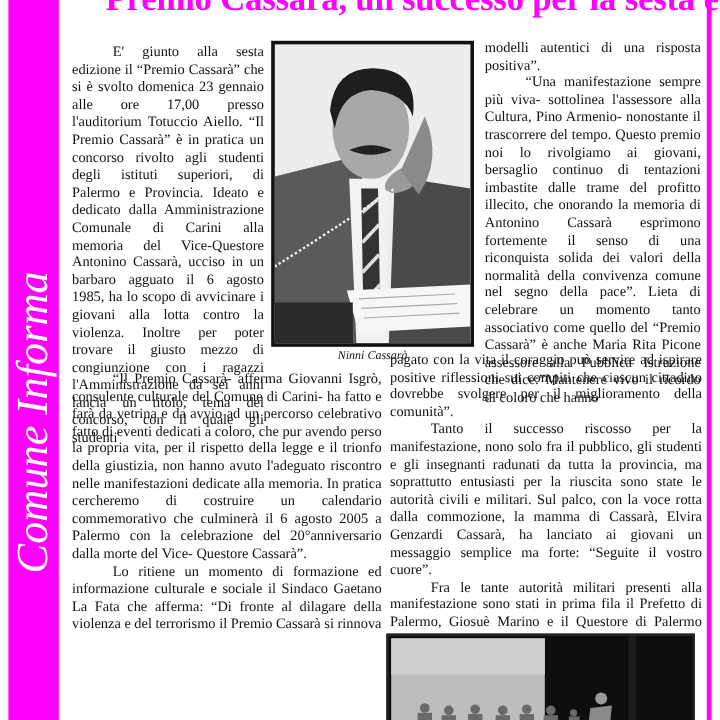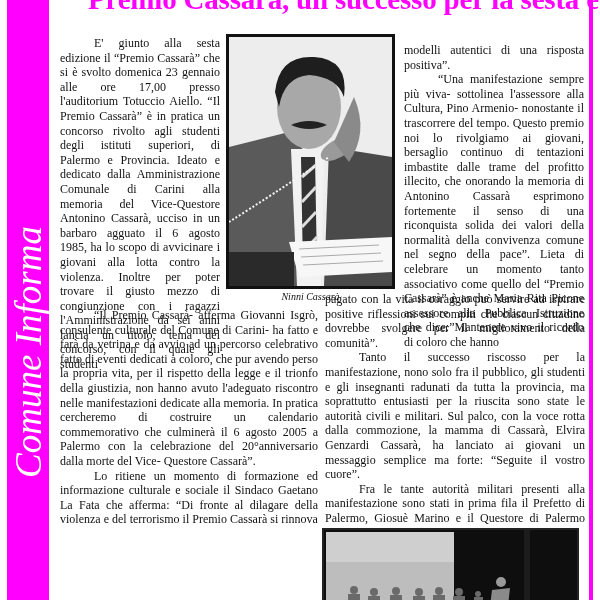--- a/index.html
+++ b/index.html
@@ -9,21 +9,21 @@
   .sidebar-text { position:absolute; left:50%; top:352px; transform:translate(-50%,-50%) rotate(-90deg);
          white-space:nowrap; color:#ffffff; font-style:italic; font-size:37px; font-family:"Liberation Serif",serif; }
   .right-rule { position:absolute; left:589px; top:0; width:4px; height:600px; background:#ff00ff; }
   .title { position:absolute; left:88px; top:-17px; width:500px; white-space:nowrap;
          color:#ff00ff; font-weight:bold; font-size:29px; font-family:"Liberation Serif",serif; letter-spacing:-0.2px; }
   .col { position:absolute; font-size:12px; line-height:14.6px; text-align:justify; }
   .col p { margin:0; text-indent:34px; }
   .col p.noindent { text-indent:0; }
   #col-left-top { left:60px; top:36px; width:160px; }
   #col-left-bottom { left:60px; top:308px; width:258px; }
-  #col-right-top { left:404px; top:43px; width:180px; }
+  #col-right-top { left:404px; top:32px; width:180px; }
   #col-right-bottom { left:325px; top:292px; width:260px; }
   .photo { position:absolute; border:3px solid #111; box-sizing:border-box; overflow:hidden; }
   #photo-portrait { left:226px; top:34px; width:169px; height:255px; background:#e8e8e8; }
   #photo-event { left:322px; top:528px; width:257px; height:80px; background:#101010; border-color:#222; border-width:2px; }
   .caption { position:absolute; left:226px; top:291px; width:169px; text-align:center;
          font-style:italic; font-size:10px; }
 </style>
 </head>
 <body>
 

